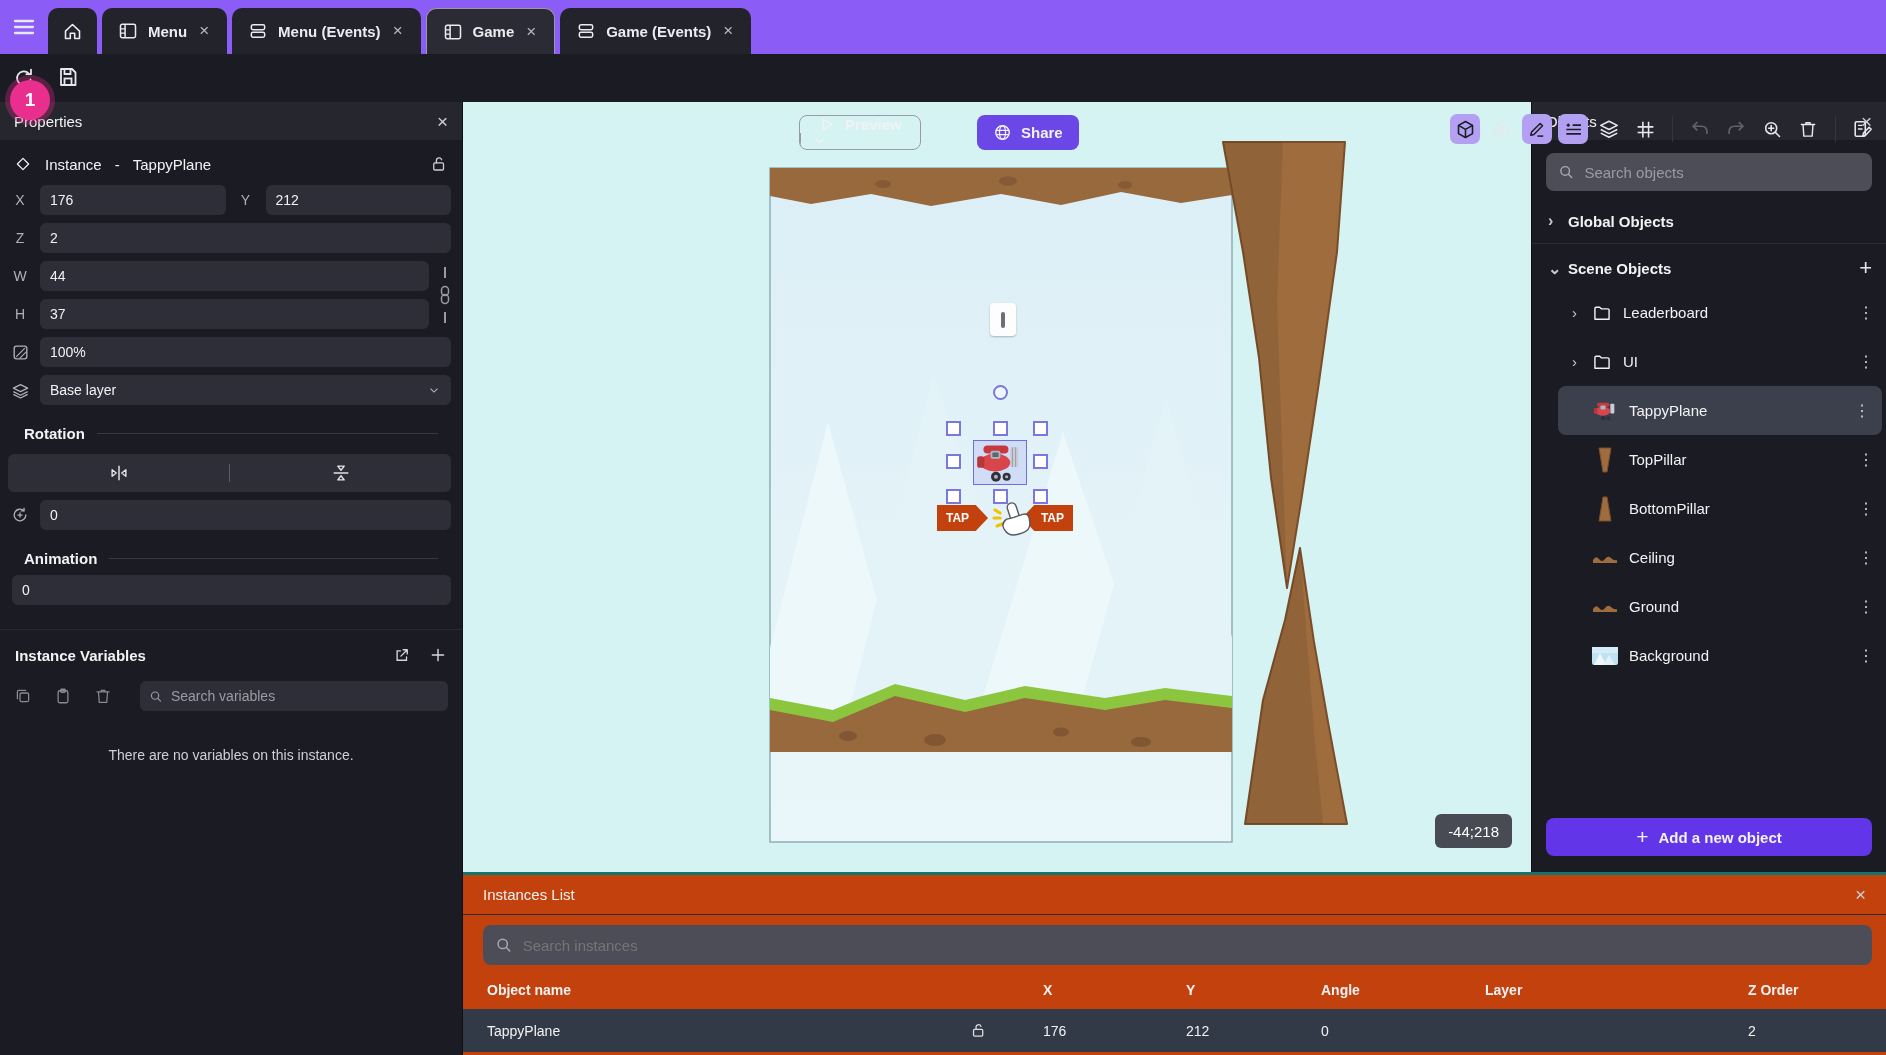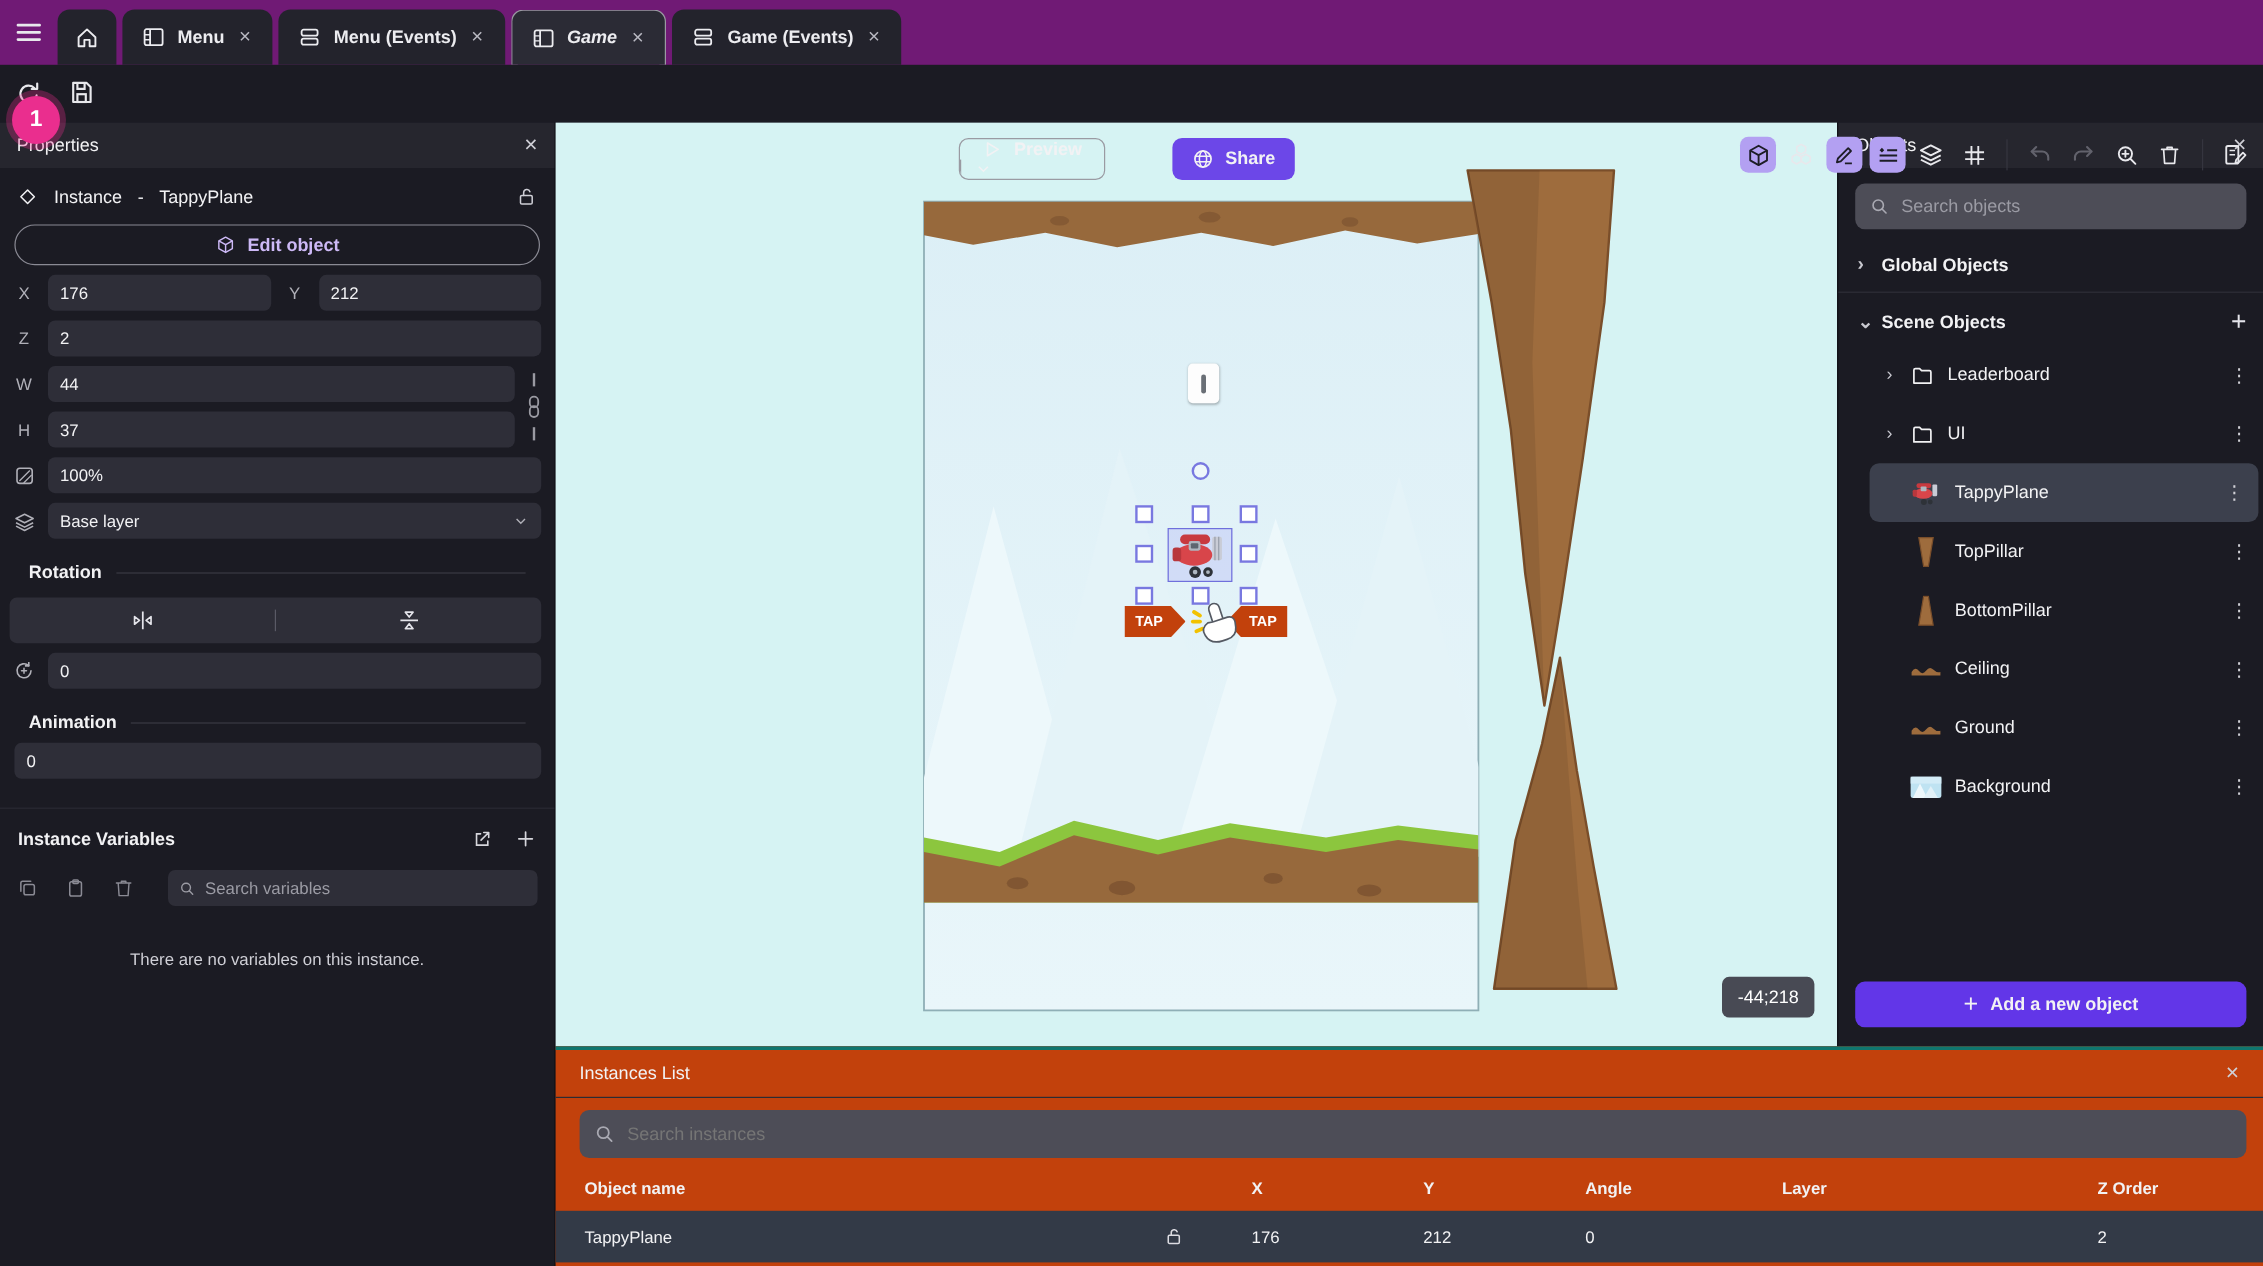--- a/index.html
+++ b/index.html
@@ -2,28 +2,28 @@
 <html><head>
 <meta charset="utf-8">
 <style>
   * { margin:0; padding:0; box-sizing:border-box; }
   html,body { background:#101016; }
   .app { position:relative; width:1886px; height:1055px; background:#1b1b23;
          font-family:"Liberation Sans",sans-serif; color:#f2f2f4; overflow:hidden; }
   svg { display:block; }
 
   
-  .tabbar { position:absolute; left:0; top:0; right:0; height:54px; background:#701a75;
+  .tabbar { position:absolute; left:0; top:0; right:0; height:54px; background:#8b5cf6;
             display:flex; align-items:flex-end; z-index:4; }
   .hamburger { width:48px; height:54px; display:flex; align-items:center; justify-content:center; color:#e8e8ec; cursor:pointer; }
   .tab { height:46px; display:flex; align-items:center; gap:10px; padding:0 16px;
          background:#23232c; border-radius:10px 10px 0 0; margin-right:5px;
          font-size:15px; font-weight:bold; color:#ececf0; cursor:pointer; }
   .tab.home { padding:0 14px; }
-  .tab.active { background:#2b2b35; border:1px solid #9a9aa2; border-bottom:none;font-style:italic; }
+  .tab.active { background:#2b2b35; border:1px solid #9a9aa2; border-bottom:none; }
   .tab .tclose { color:#b9b9c2; font-size:17px; font-weight:normal; padding:0 2px; }
 
   
   .toolbar { position:absolute; left:0; top:54px; right:0; height:48px; background:#1b1b23; z-index:3; }
   .tb-ic { color:#e8e8ec; }
   .refresh-btn { position:absolute; left:12px; top:12px; }
   .save-btn { position:absolute; left:56px; top:11px; }
   .notif { position:absolute; left:10px; top:26px; width:40px; height:40px; border-radius:50%;
            background:#ea2e8e; box-shadow:0 0 0 5px rgba(234,46,142,.30); z-index:9;
            display:flex; align-items:center; justify-content:center; font-size:19px; font-weight:bold; color:#fff; }
@@ -306,27 +306,20 @@
       <span>-</span>
       <span>TappyPlane</span>
       <span class="lock">
         <svg width="18" height="18" viewBox="0 0 24 24">
             <rect x="5" y="10.5" width="13" height="9.5" rx="1.5" fill="none" stroke="currentColor" stroke-width="1.7"></rect>
             <path d="M8.5 10.5V7.5a3.6 3.6 0 0 1 7-1.2" fill="none" stroke="currentColor" stroke-width="1.7" stroke-linecap="round"></path>
           </svg>
       </span>
     </div>
 
-    <div class="edit-btn">
-      <svg width="18" height="18" viewBox="0 0 24 24">
-          <path d="M12 3.5 19.5 7.7v8.6L12 20.5l-7.5-4.2V7.7z" fill="none" stroke="currentColor" stroke-width="1.6" stroke-linejoin="round"></path>
-          <path d="M4.5 7.7l7.5 4.2 7.5-4.2M12 11.9v8.6" fill="none" stroke="currentColor" stroke-width="1.6"></path>
-        </svg>
-      <span>Edit object</span>
-    </div>
 
     <div class="frow">
       <span class="flab">X</span>
       <input class="fld" value="176" style="">
       <span class="flab">Y</span>
       <input class="fld" value="212" style="">
     </div>
     <div class="frow">
       <span class="flab">Z</span>
       <input class="fld" value="2" style="">

